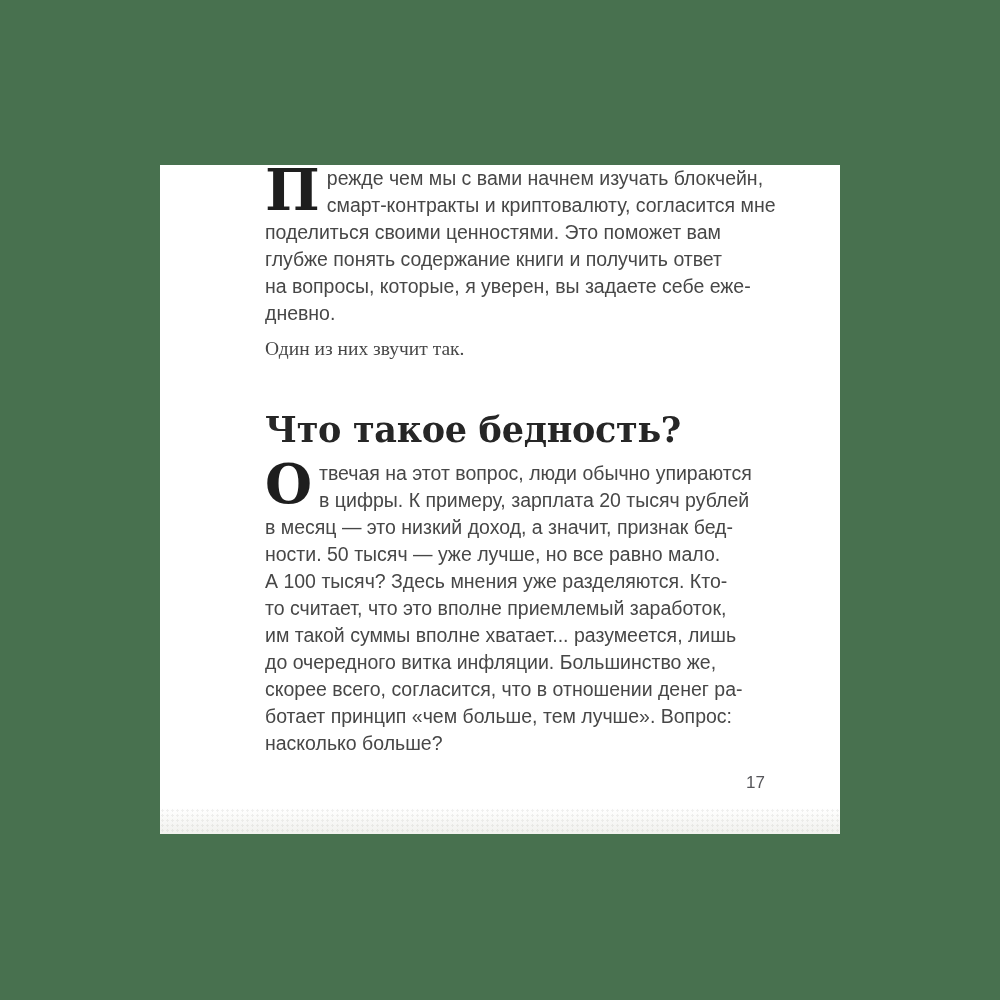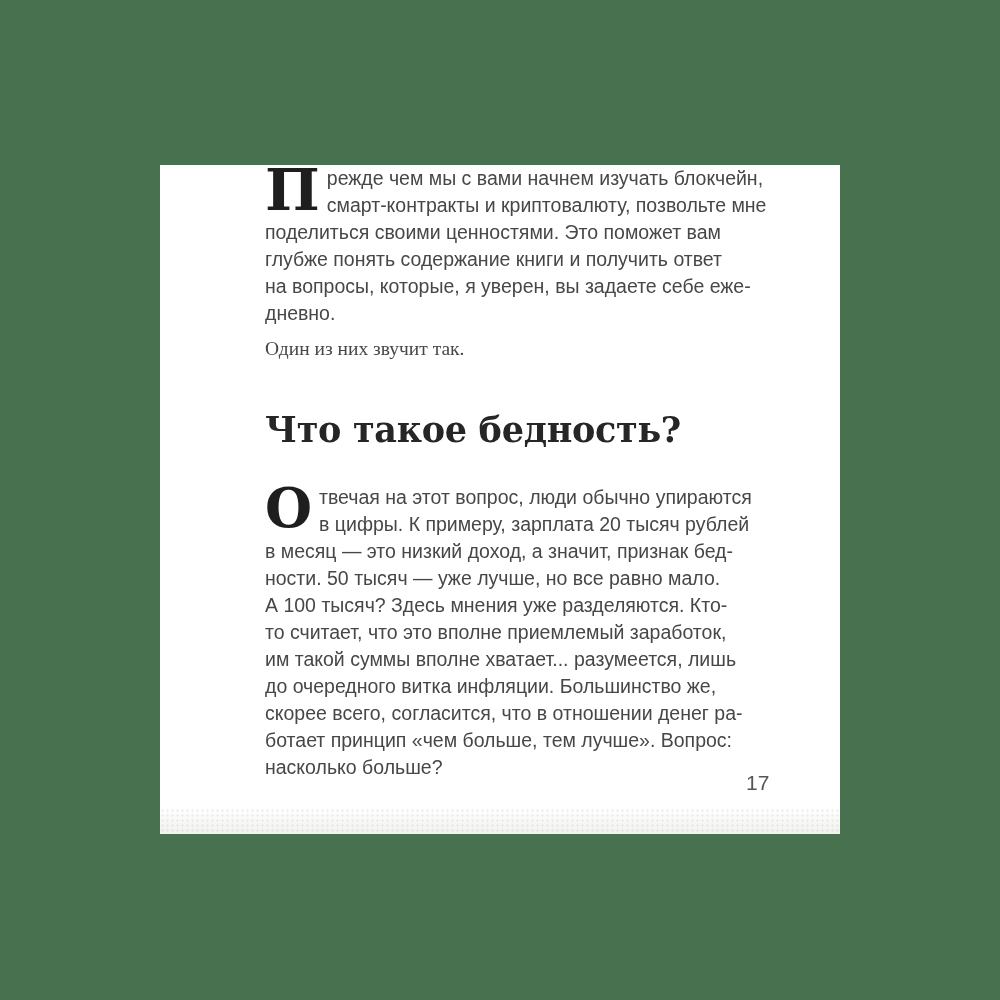--- a/index.html
+++ b/index.html
@@ -22,21 +22,21 @@
   .body-para {
     margin: 0 0 0 105px;
     width: 545px;
     font-size: 19.5px;
     line-height: 27px;
     color: #474747;
     white-space: pre-line;
   }
   .standalone { margin-top: 8px; font-family: Liberation Serif, serif; }
   .chapter-heading {
-    margin: 46px 0 32px 105px;
+    margin: 46px 0 8px 105px;
     font-family: "DejaVu Serif", serif;
     font-weight: 700;
     font-size: 35px;
     line-height: 44px;
     letter-spacing: -0.3px;
     color: #262626;
   }
   .dropcap {
     float: left;
     font-family: "DejaVu Serif", serif;
@@ -44,21 +44,21 @@
     font-size: 58px;
     line-height: 46px;
     margin: 2px 7px 0 0;
     color: #1e1e1e;
   }
   .dropcap.o { font-size: 54px; line-height: 44px; }
   .page-number {
     position: absolute;
     left: 586px;
     top: 608px;
-    font-size: 21px;
+    font-size: 17px;
     line-height: 20px;
     color: #56565a;
   }
   .page-fade {
     position: absolute;
     left: 0;
     right: 0;
     bottom: 0;
     height: 26px;
     background-image:
@@ -66,21 +66,21 @@
       linear-gradient(to bottom, rgba(244,244,241,0) 0%, rgba(238,238,234,0.85) 100%);
     background-size: 5px 5px, auto;
   }
 </style>
 </head>
 <body>
 
 <div class="stage">
   <div class="page">
     <p class="body-para"><span class="dropcap">П</span><span>режде чем мы с вами начнем изучать блокчейн,
-смарт-контракты и криптовалюту, позвольте мне
+смарт-контракты и криптовалюту, согласится мне
 поделиться своими ценностями. Это поможет вам
 глубже понять содержание книги и получить ответ
 на вопросы, которые, я уверен, вы задаете себе еже-
 дневно.</span></p>
     <p class="body-para standalone">Один из них звучит так.</p>
     <h1 class="chapter-heading">Что такое бедность?</h1>
     <p class="body-para"><span class="dropcap o">О</span><span>твечая на этот вопрос, люди обычно упираются
 в цифры. К примеру, зарплата 20 тысяч рублей
 в месяц — это низкий доход, а значит, признак бед-
 ности. 50 тысяч — уже лучше, но все равно мало.

